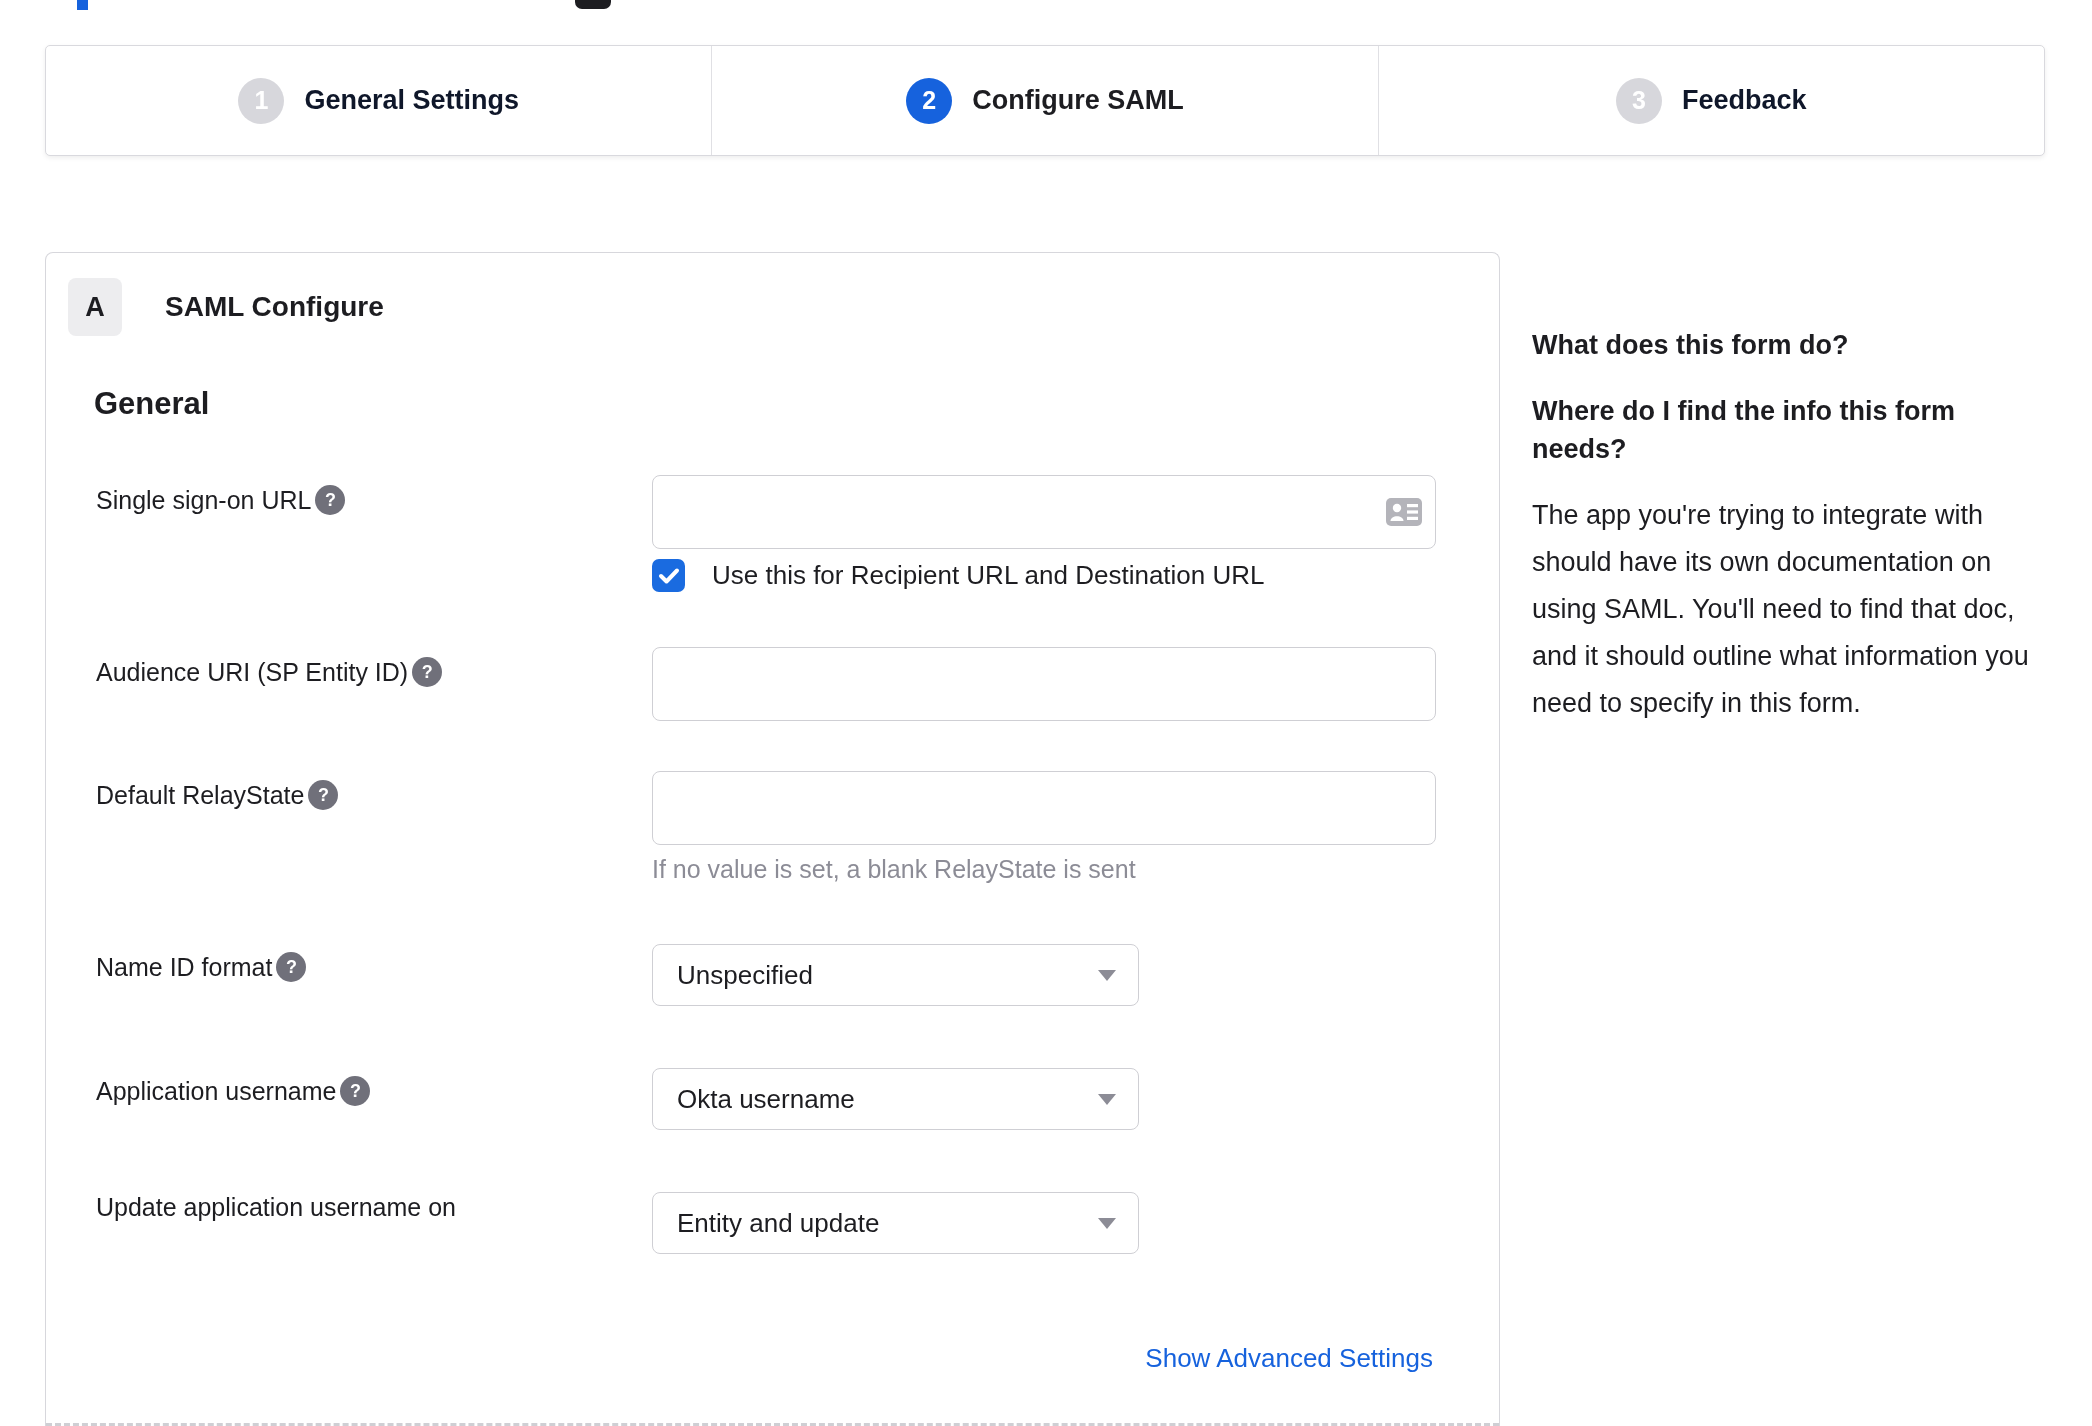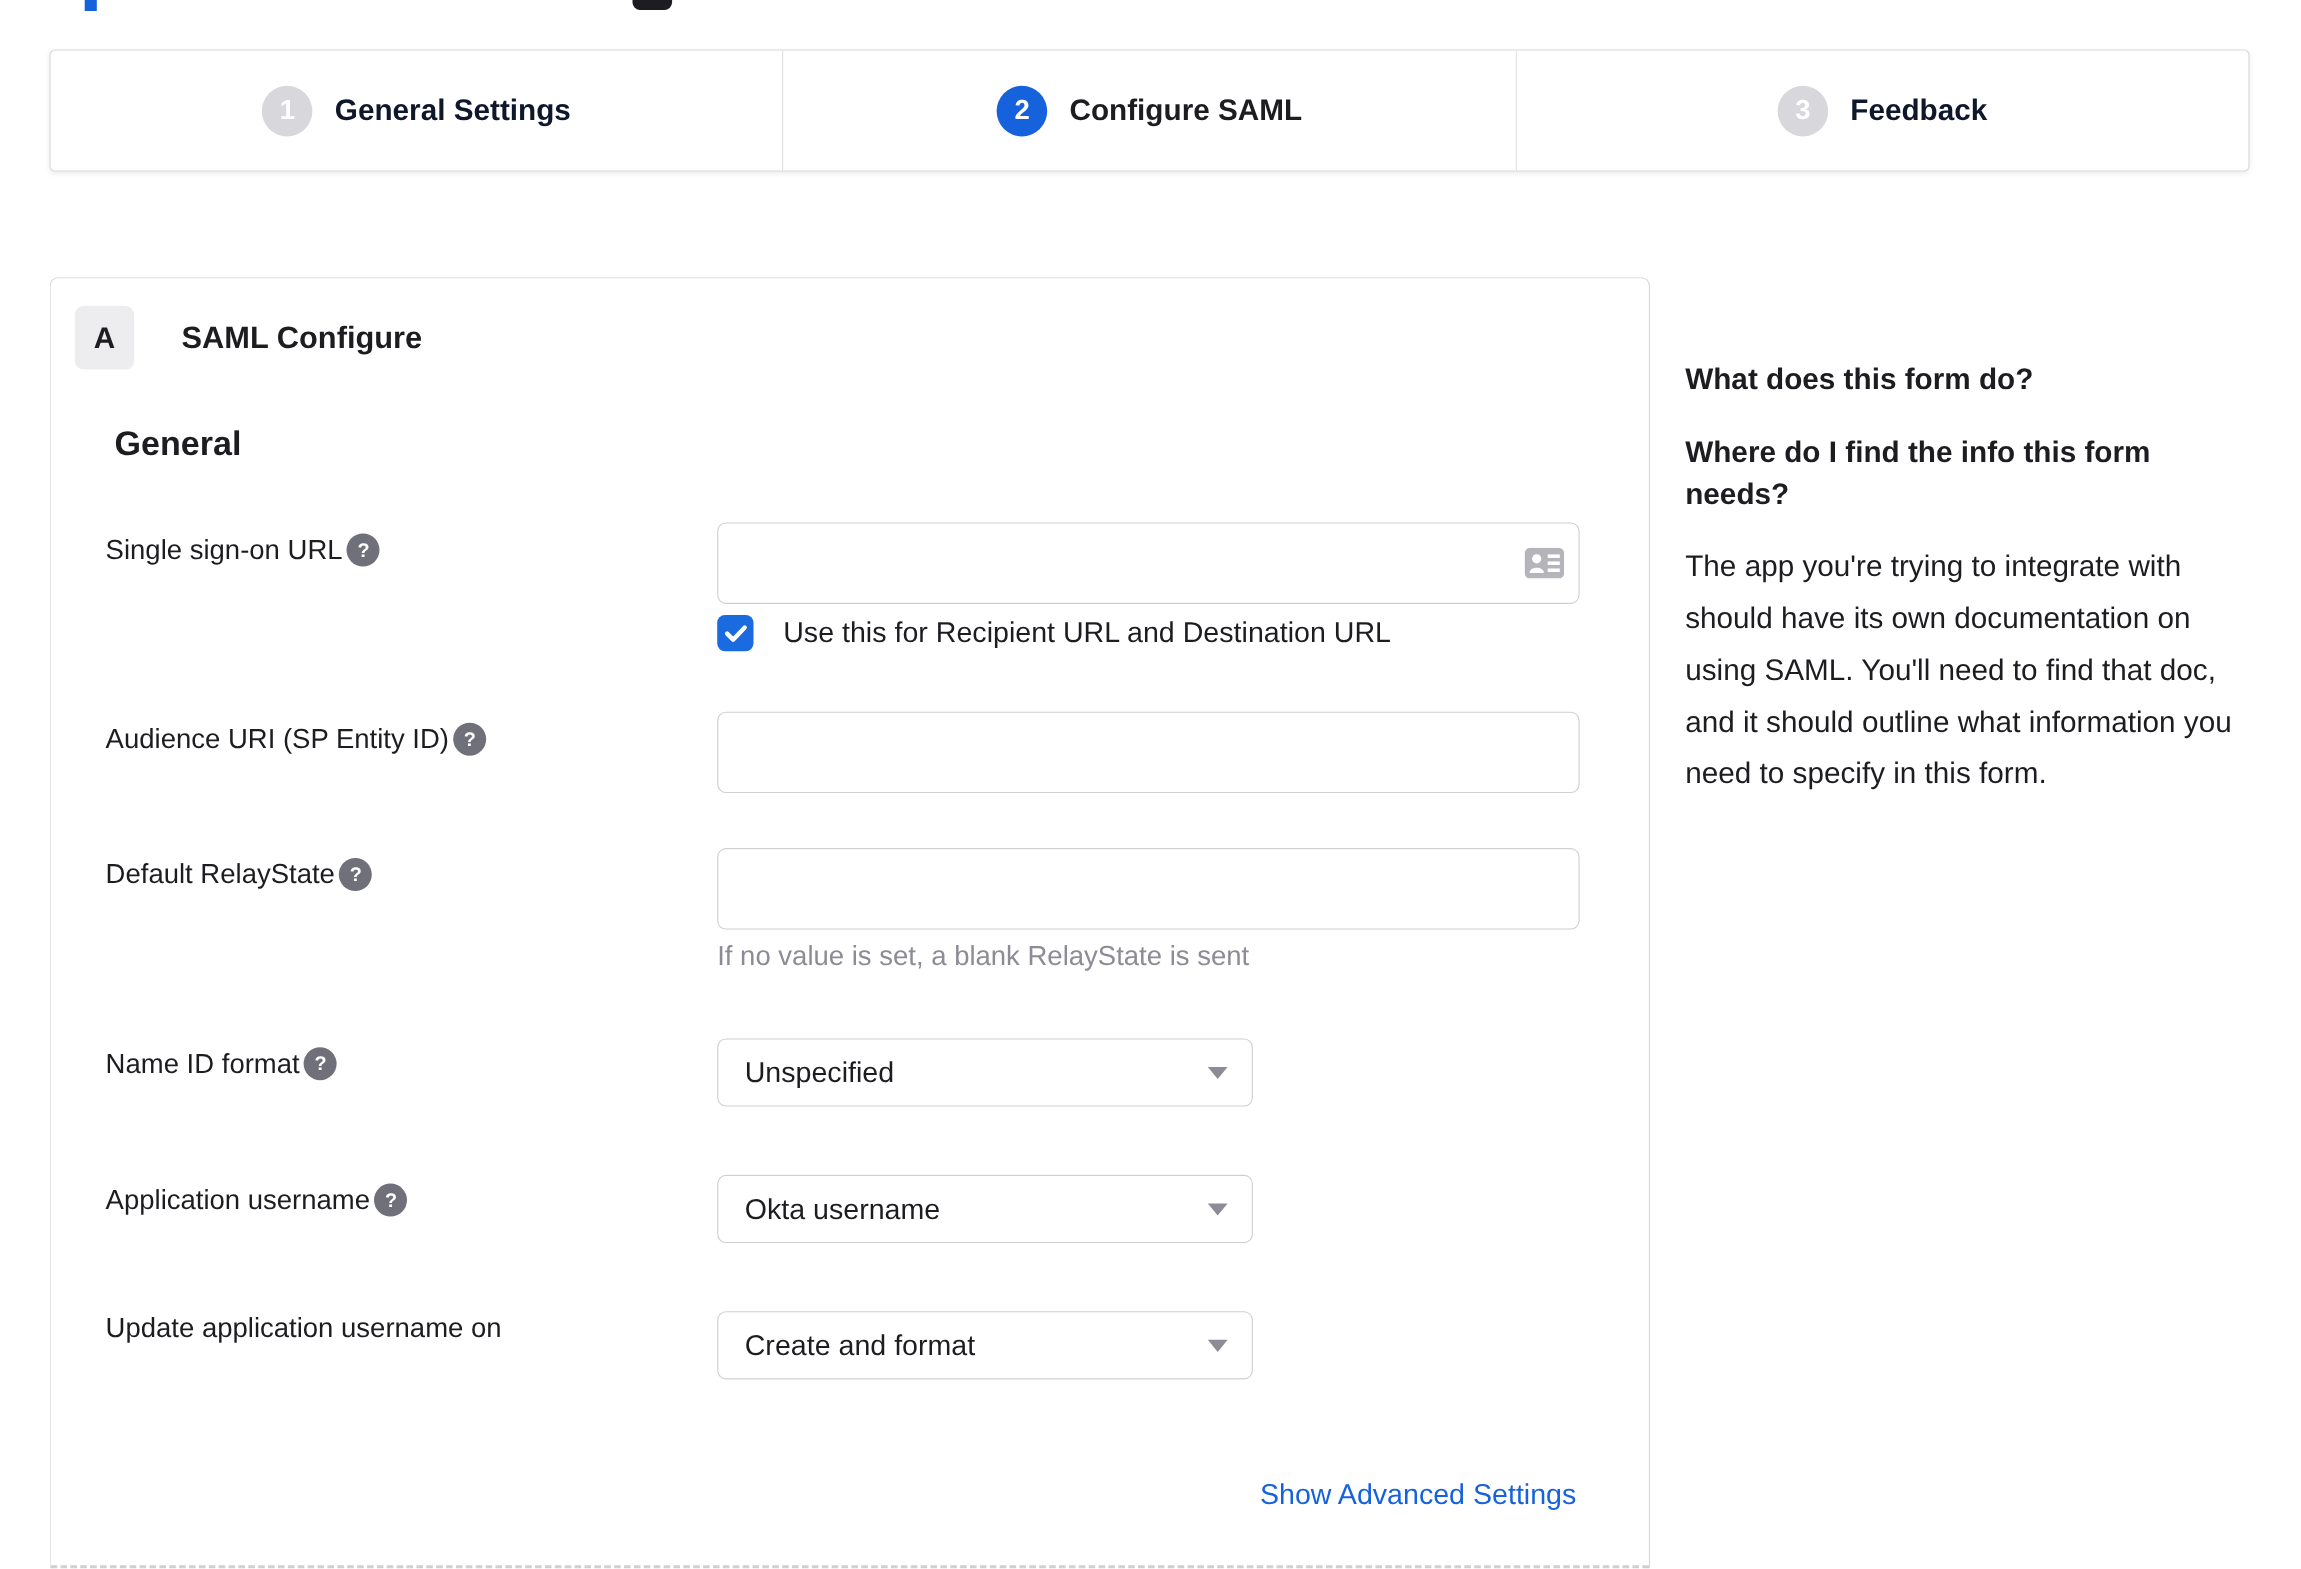--- a/index.html
+++ b/index.html
@@ -43,21 +43,21 @@
     background: #fff; border: 1px solid #d7d7dc; border-bottom: none;
     border-radius: 8px 8px 0 0;
   }
   .panel-badge {
     position: absolute; left: 22px; top: 25px; width: 54px; height: 58px;
     background: #ededef; border-radius: 8px;
     display: flex; align-items: center; justify-content: center;
     font-size: 27px; font-weight: bold; color: #1d1d21;
   }
   .panel-title { position: absolute; left: 119px; top: 38px; font-size: 28px; font-weight: bold; }
-  .section-heading { position: absolute; left: 58px; top: 133px; font-size: 31px; font-weight: bold; }
+  .section-heading { position: absolute; left: 48px; top: 133px; font-size: 31px; font-weight: bold; }
 
   .field-label {
     position: absolute; left: 50px; font-size: 25px; color: #1d1d21;
     display: flex; align-items: center; gap: 4px; height: 32px;
   }
   .help-icon {
     width: 30px; height: 30px; border-radius: 50%; background: #70707a;
     color: #ffffff; font-size: 18px; font-weight: bold;
     display: inline-flex; align-items: center; justify-content: center; flex: 0 0 auto;
   }
@@ -182,21 +182,21 @@
   </div>
   <div class="select" style="top:815px">
     <span class="select-value">Okta username</span>
     <span class="arrow"></span>
   </div>
 
   <div class="field-label" style="top:938px">
     <span>Update application username on</span>
   </div>
   <div class="select" style="top:939px">
-    <span class="select-value">Create and format</span>
+    <span class="select-value">Entity and update</span>
     <span class="arrow"></span>
   </div>
 
   <a class="advanced-link">Show Advanced Settings</a>
 
   <div class="panel-bottom-dash"></div>
 </div>
 
 <div class="help-sidebar">
   <h3 class="hs-q1">What does this form do?</h3>

